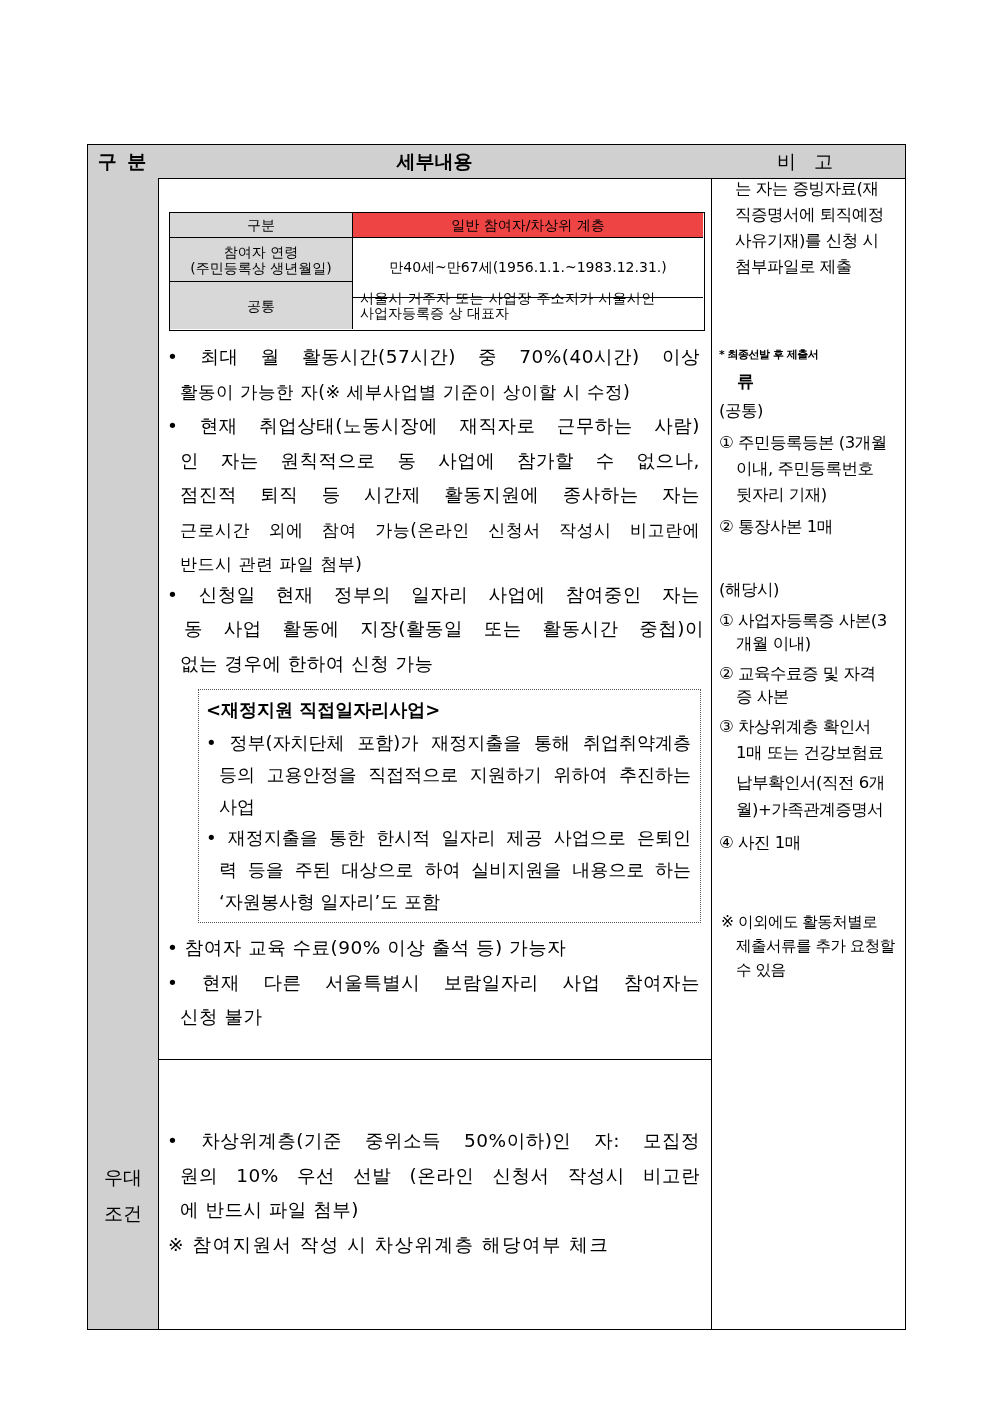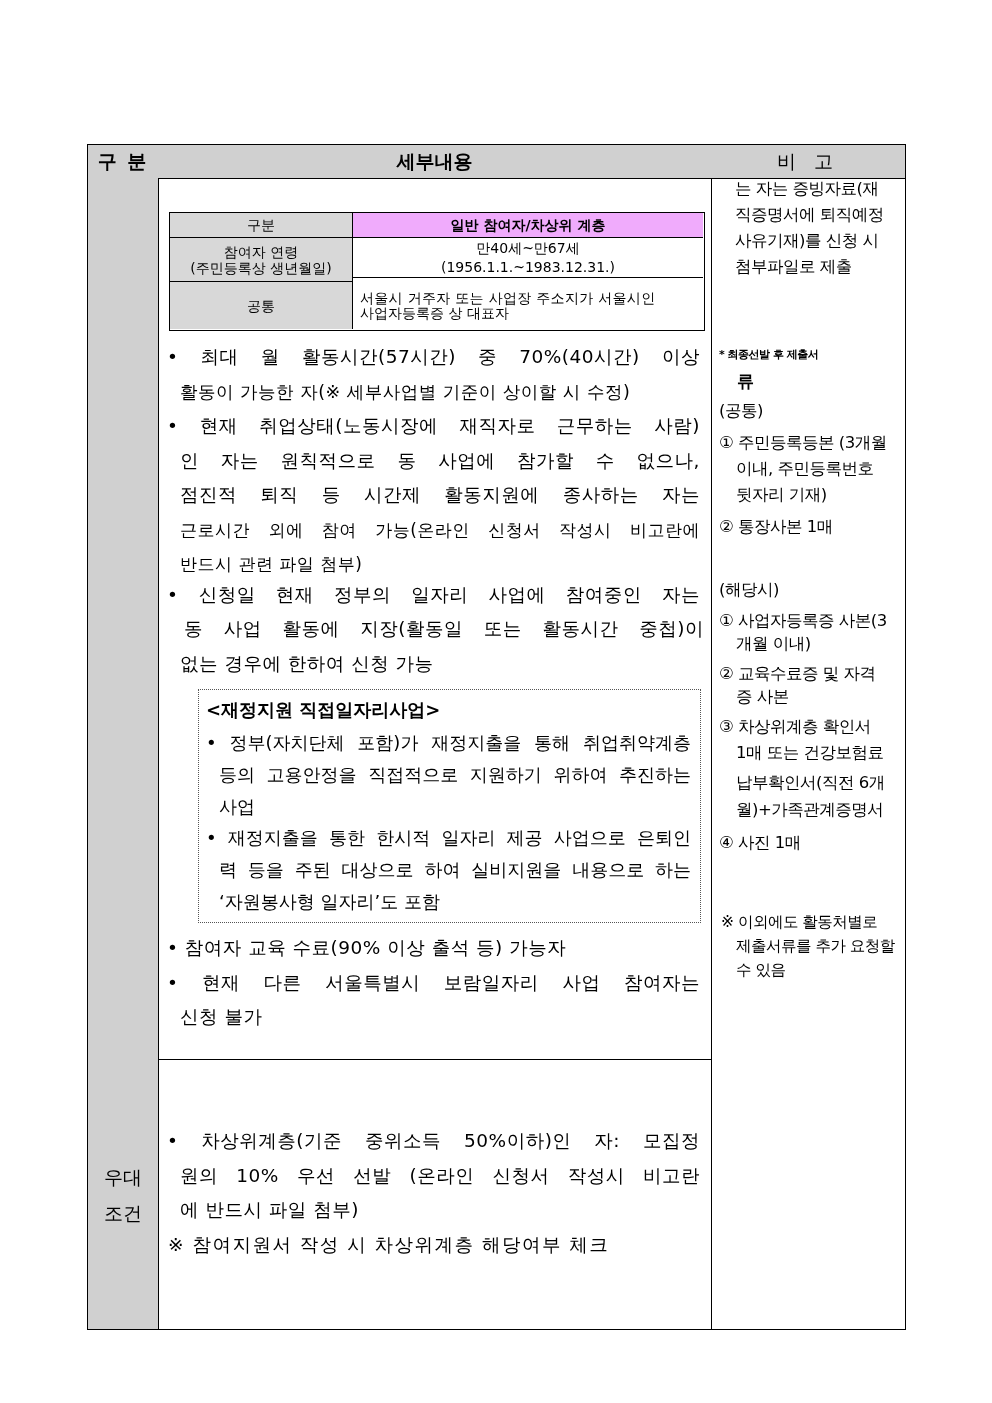--- a/index.html
+++ b/index.html
@@ -48,29 +48,29 @@
 
   <div class="box" style="left:158px; top:1059px; width:554px; height:271px; border-right:1px solid #000; border-bottom:1.5px solid #000;"></div>
 
   <div class="box" style="left:711px; top:178px; width:195px; height:1152px; border-right:1.5px solid #000; border-bottom:1.5px solid #000;"></div>
 </div>
 
 <div class="inner-tbl">
   <div class="c gray" style="left:0; top:0; width:183px; height:25px; border-right:1px solid #000; border-bottom:1px solid #000; background:#d8d8d8;">
     <span>구분</span>
   </div>
-  <div class="c" style="left:183px; top:0; width:350px; height:25px; border-bottom:1px solid #000; background:#f0abfc;font-weight:bold;">
+  <div class="c" style="left:183px; top:0; width:350px; height:25px; border-bottom:1px solid #000; background:#ef4444;">
     <span>일반 참여자/차상위 계층</span>
   </div>
 
   <div class="c" style="left:0; top:25px; width:183px; height:44px; border-right:1px solid #000; border-bottom:1px solid #000; background:#d8d8d8; flex-direction:column;">
     <span>참여자 연령</span>
     <span>(주민등록상 생년월일)</span>
   </div>
-  <div class="c" style="left:183px; top:25px; width:350px; height:40px; border-bottom:1px solid #000; flex-direction:column; line-height:19px;">
+  <div class="c" style="left:183px; top:25px; width:350px; height:60px; border-bottom:1px solid #000; line-height:19px;">
     <span>만40세~만67세</span>
     <span>(1956.1.1.~1983.12.31.)</span>
   </div>
 
   <div class="c" style="left:183px; top:69px; width:350px; height:47px; flex-direction:column; align-items:flex-start; padding-left:7px; padding-right:6px; line-height:15px;">
     <span style="letter-spacing:0.3px;">서울시 거주자 또는 사업장 주소지가 서울시인</span>
     <span>사업자등록증 상 대표자</span>
   </div>
   <div class="c" style="left:0; top:69px; width:183px; height:47px; border-right:1px solid #000; background:#d8d8d8;">
     <span>공통</span>

